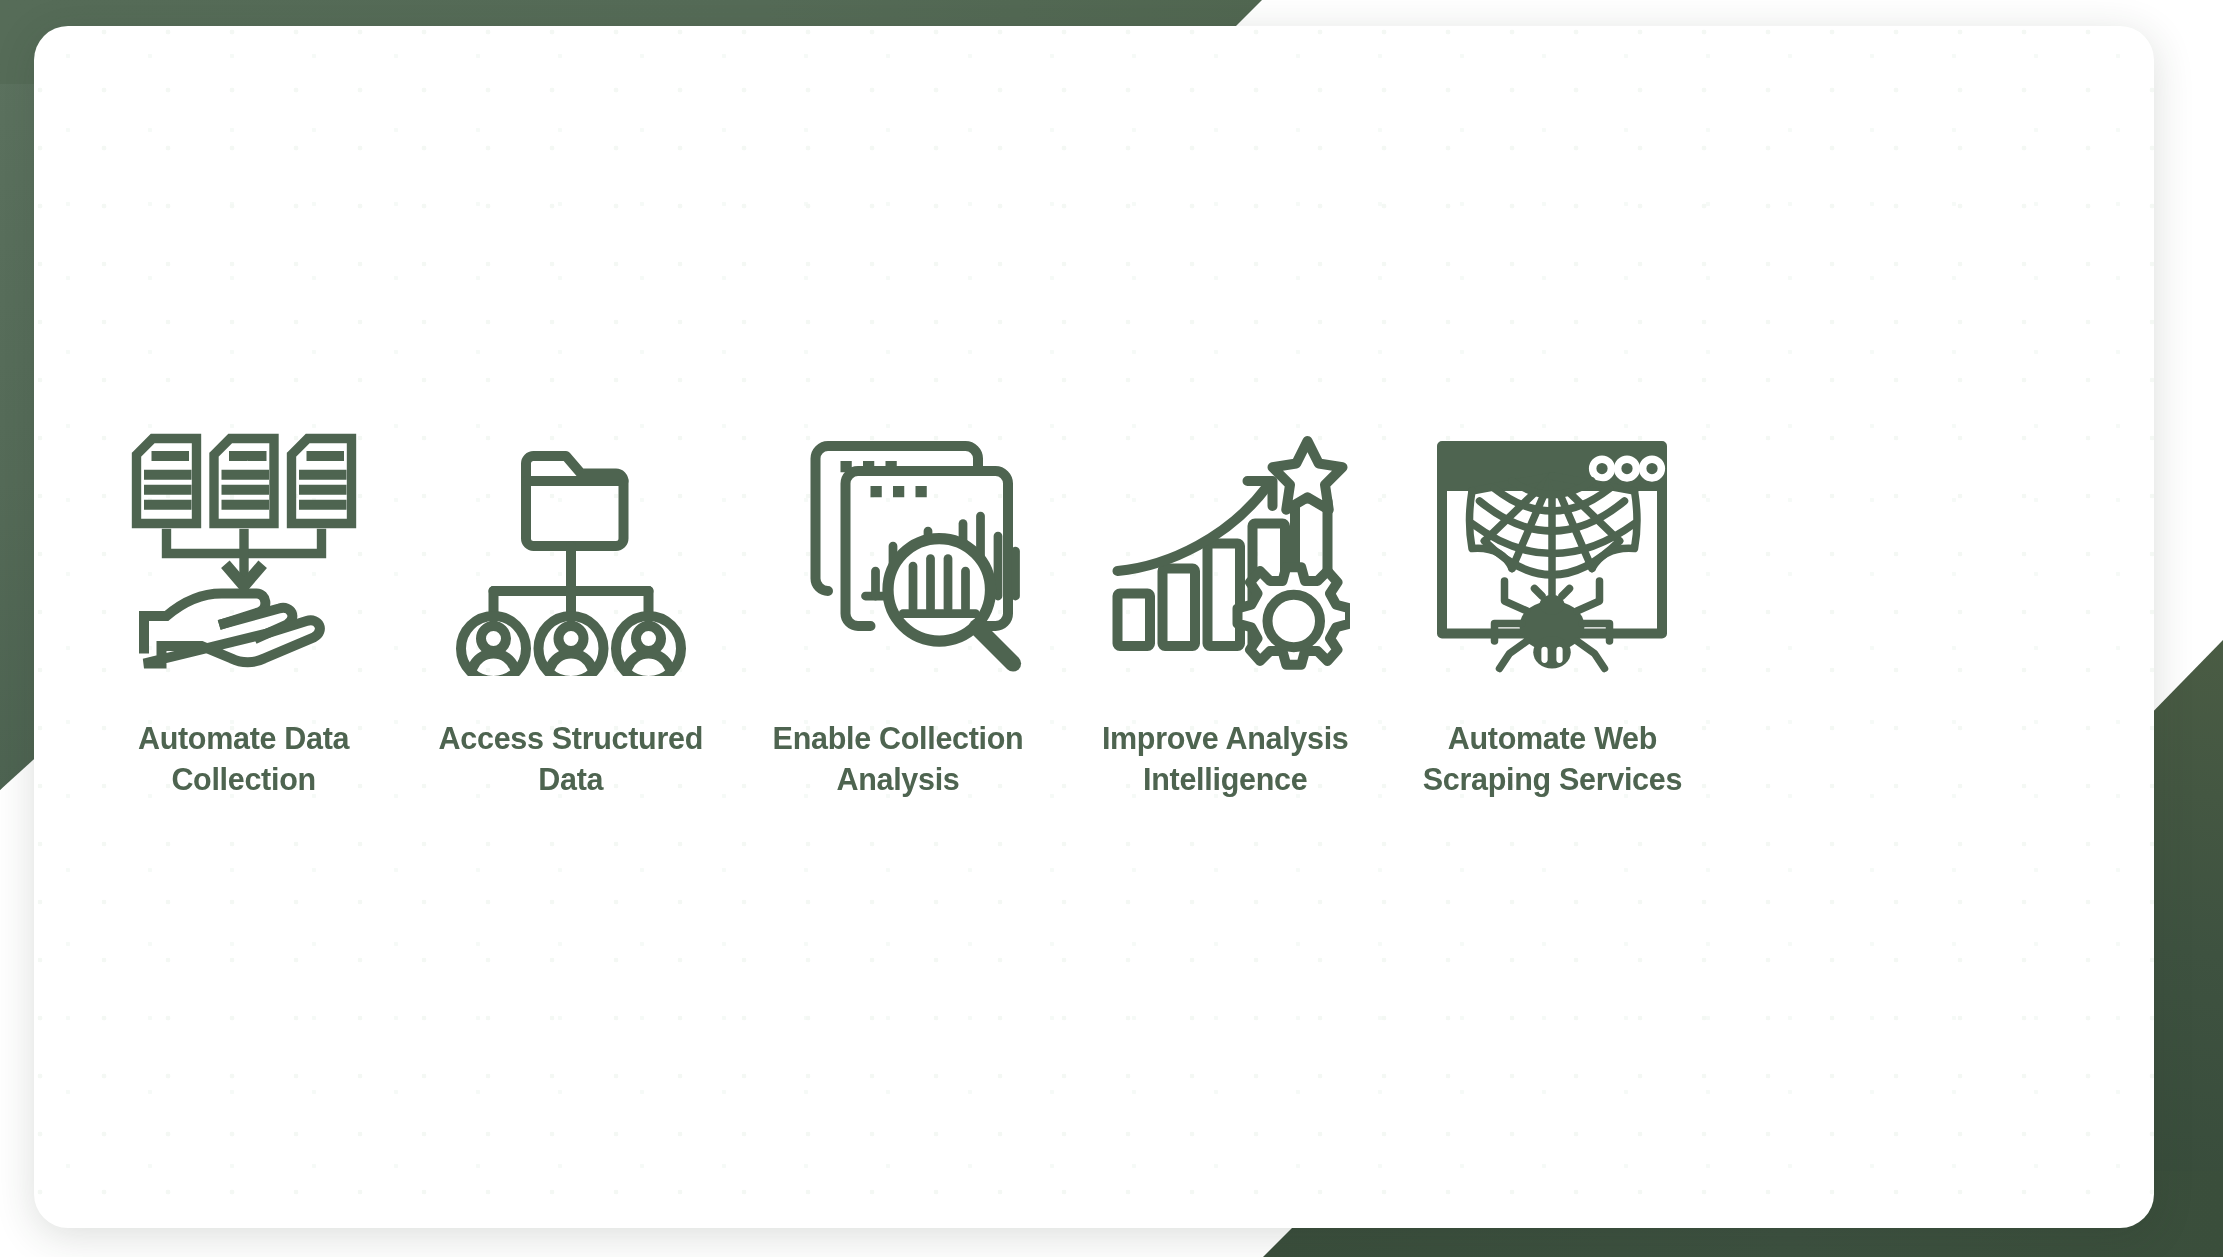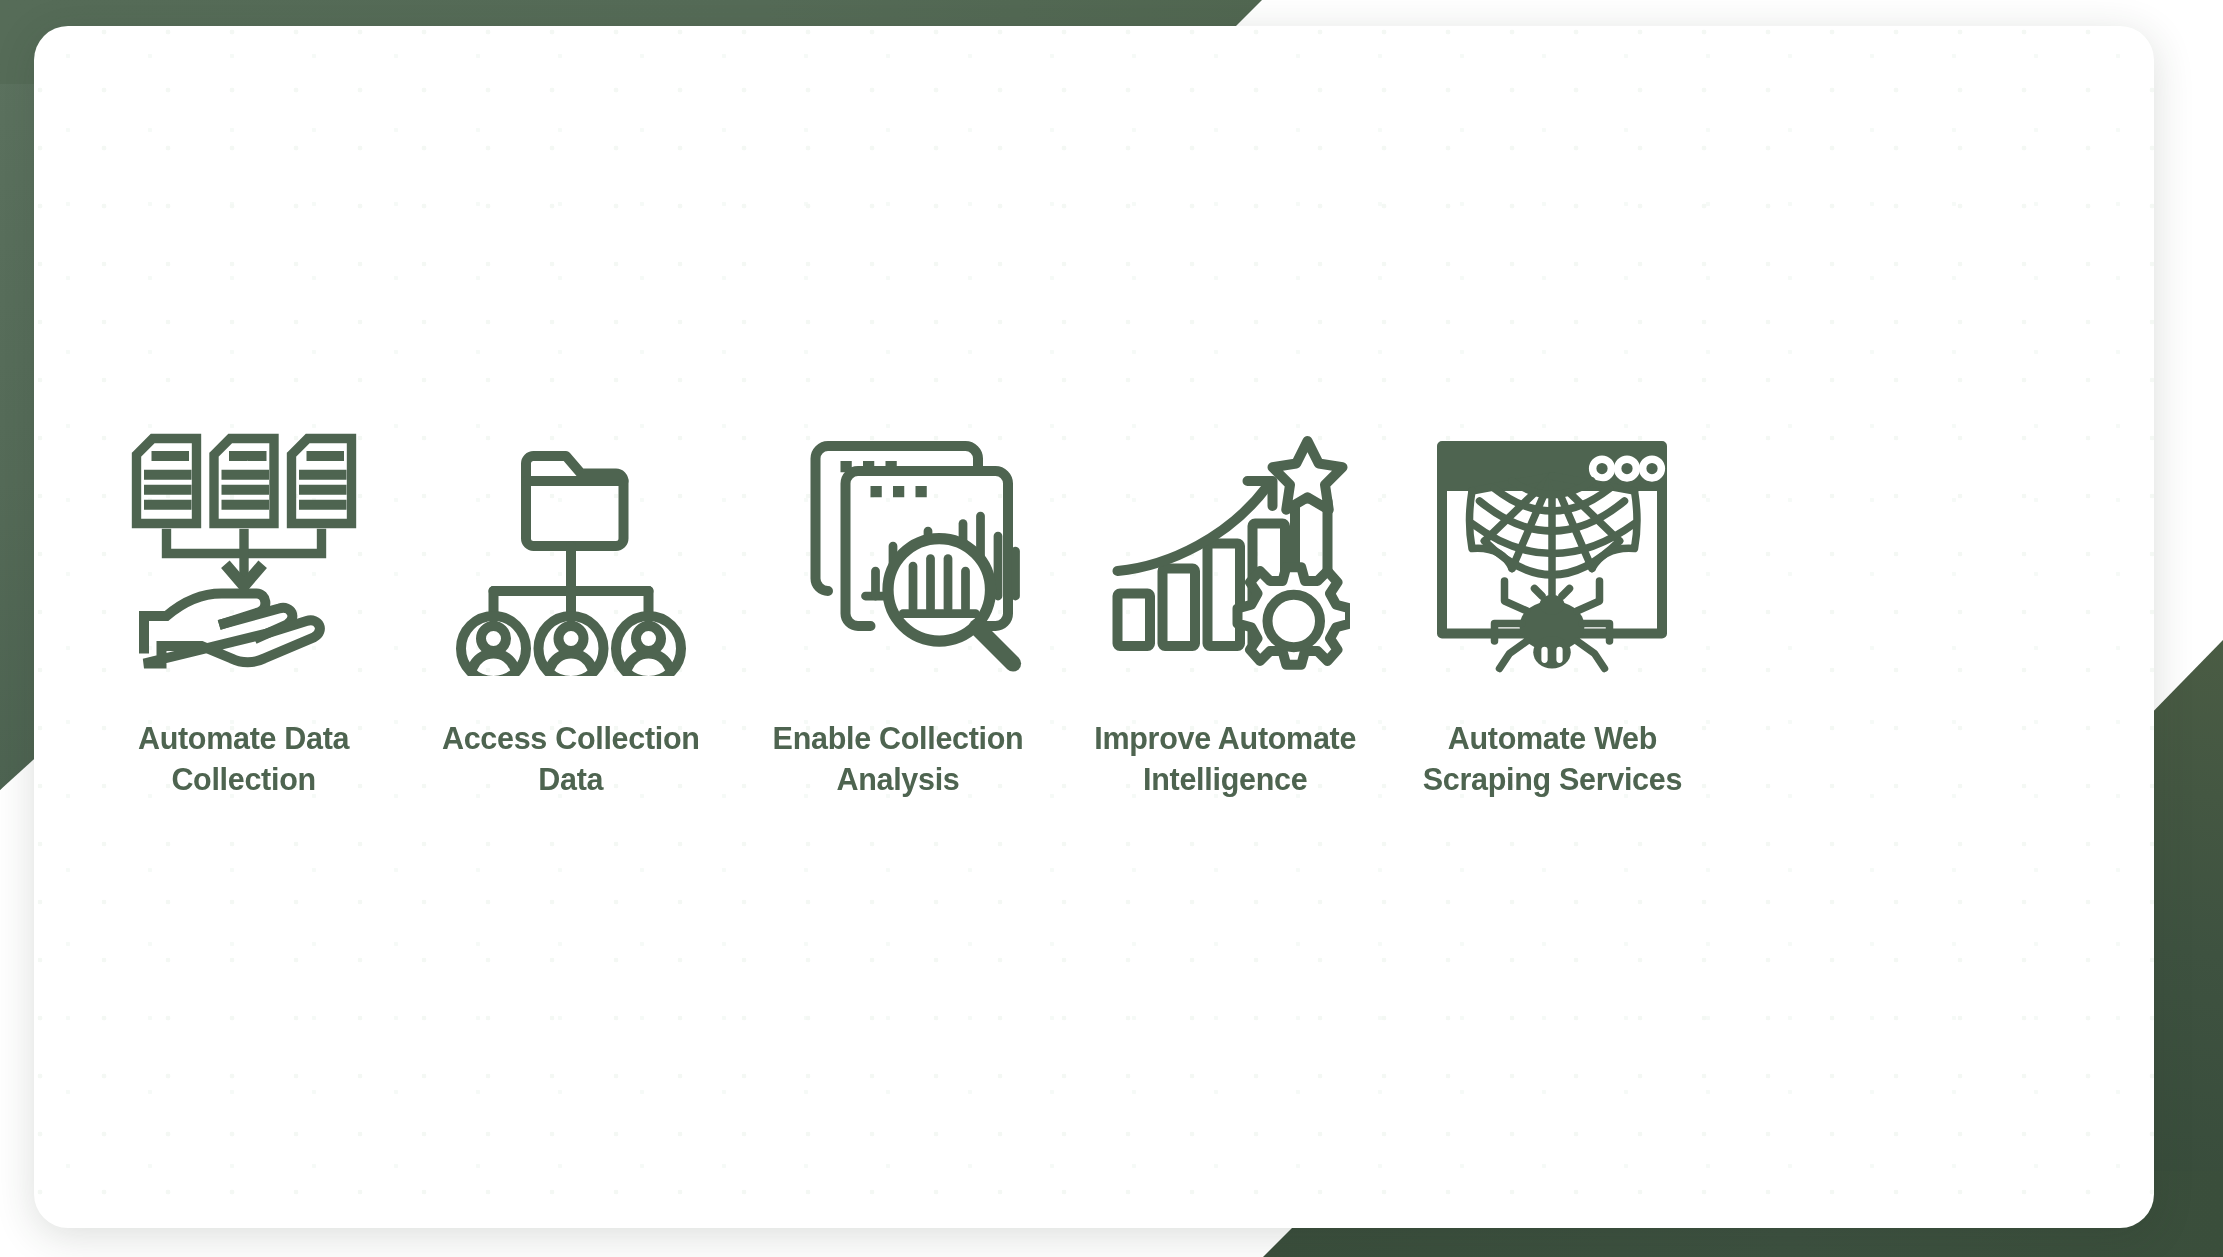--- a/index.html
+++ b/index.html
@@ -215,21 +215,21 @@
               <circle cx="100" cy="170" r="10"></circle>
               <path d="M83 194 a18 18 0 0 1 34 0"></path>
             </g>
             <g>
               <circle cx="162" cy="178" r="26"></circle>
               <circle cx="162" cy="170" r="10"></circle>
               <path d="M145 194 a18 18 0 0 1 34 0"></path>
             </g>
           </svg>
         </div>
-        <div class="feature-label">Access Collection
+        <div class="feature-label">Access Structured
 Data</div>
       </div>
 
       <div class="feature">
         <div class="feature-icon">
           <svg width="250" height="250" viewBox="0 0 200 200" fill="none" stroke="#4e6450" stroke-width="8" stroke-linecap="round" stroke-linejoin="round">
 
             <path d="M44 132 a10 10 0 0 1 -10 -10 V26 a10 10 0 0 1 10 -10 h110 a10 10 0 0 1 10 10 v10"></path>
             <path d="M34 40 h122" stroke-width="0"></path>
             <rect x="54" y="28" width="9" height="9" fill="#4e6450" stroke="none"></rect>
@@ -284,21 +284,21 @@
             <path d="M118 44 h20 v20" stroke-width="8"></path>
 
             <path d="M166 12 l9 18 19 3 -14 14 3 20 -17 -10 -17 10 3 -20 -14 -14 19 -3 Z" fill="#ffffff" stroke="#4e6450" stroke-width="8"></path>
 
             <g>
               <path d="M136 124 h10 l3 -11 h12 l3 11 h10 l8 -8 8 9 -6 9 5 9 11 3 v12 l-11 3 -5 9 6 9 -8 9 -8 -8 h-10 l-3 11 h-12 l-3 -11 h-10 l-8 8 -8 -9 6 -9 -5 -9 -11 -3 v-12 l11 -3 5 -9 -6 -9 8 -9 Z" fill="#ffffff" stroke="#4e6450" stroke-width="8"></path>
               <circle cx="155" cy="156" r="21" fill="#ffffff" stroke="#4e6450" stroke-width="8"></circle>
             </g>
           </svg>
         </div>
-        <div class="feature-label">Improve Automate
+        <div class="feature-label">Improve Analysis
 Intelligence</div>
       </div>
 
       <div class="feature">
         <div class="feature-icon">
           <svg width="250" height="250" viewBox="0 0 200 200" fill="none" stroke="#4e6450" stroke-width="7" stroke-linecap="round" stroke-linejoin="round">
 
             <rect x="12" y="16" width="176" height="150" fill="#ffffff" stroke="#4e6450" stroke-width="8"></rect>
 
             <rect x="12" y="16" width="176" height="36" fill="#4e6450" stroke="none"></rect>

